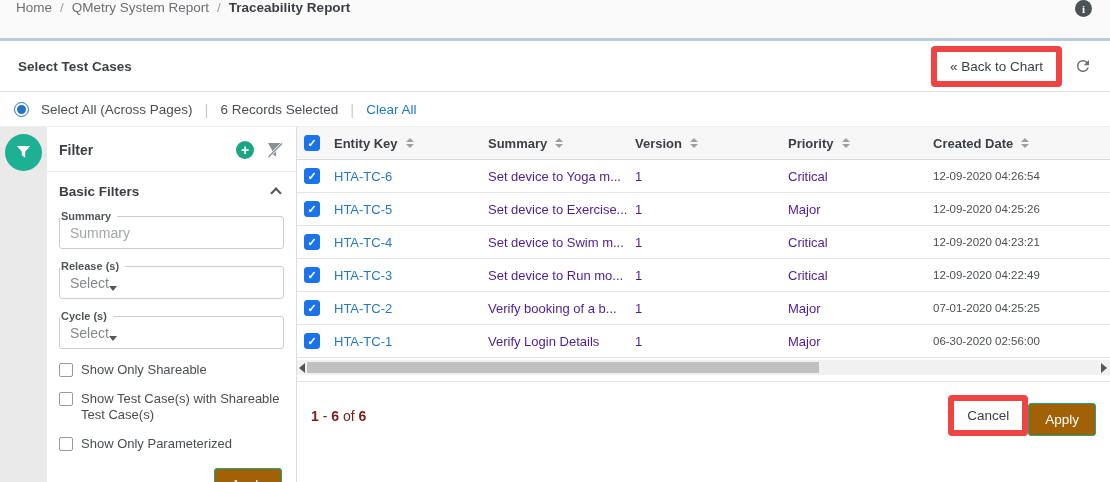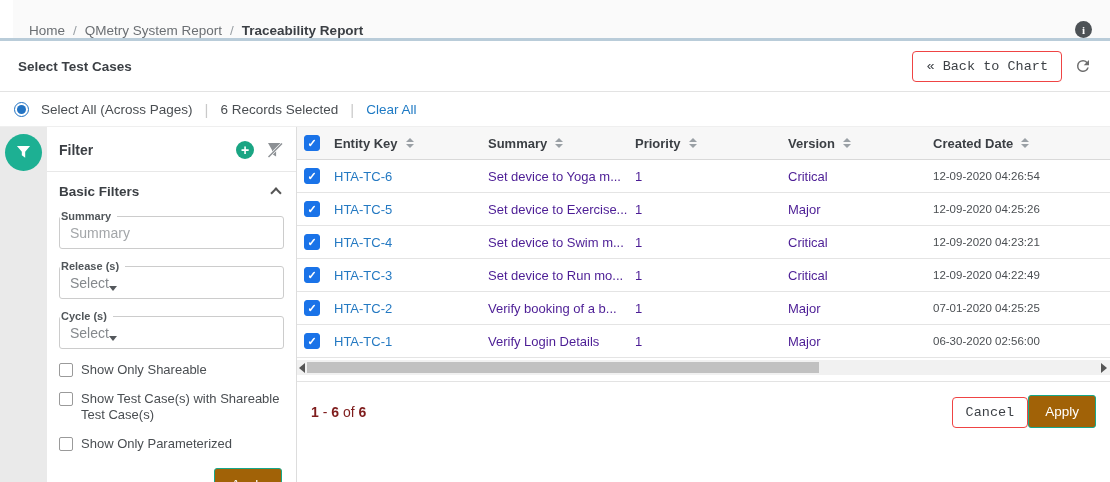--- a/index.html
+++ b/index.html
@@ -1,38 +1,38 @@
 <!DOCTYPE html>
 <html><head>
 <meta charset="utf-8">
 <style>
   * { margin:0; padding:0; box-sizing:border-box; }
   html,body { width:1110px; height:482px; background:#fff; overflow:hidden;
     font-family:"Liberation Sans", sans-serif; color:#444; font-size:13px; }
   .app { width:1110px; height:482px; position:relative; background:#fff; }
 
   
-  .breadcrumb-bar { height:38px; background:#fafafa; display:flex; align-items:flex-end;
-    justify-content:space-between; padding:0 18px 0 16px;margin-left:13px; }
+  .breadcrumb-bar { height:38px; background:#fafafa; display:flex; align-items:flex-start;
+    justify-content:space-between; padding:0 18px 0 16px; }
   .breadcrumb { display:flex; align-items:center; gap:8px; font-size:13.5px; color:#6b6f73; }
   .breadcrumb .crumb { color:#6b6f73; text-decoration:none; cursor:pointer; }
   .breadcrumb .sep { color:#9aa0a5; }
   .breadcrumb .current { color:#3b3f44; font-weight:bold; }
   .info-icon { width:17px; height:17px; border-radius:50%; background:#4d5256; color:#fff;
     display:flex; align-items:center; justify-content:center; font-size:11px; font-weight:bold;
     font-family:"Liberation Serif", serif; cursor:pointer; }
   .accent-divider { height:3px; background:#b9ccd9; }
 
   
   .header-row { height:51px; display:flex; align-items:center; justify-content:space-between;
     padding:0 18px; border-bottom:1px solid #e3e3e3; background:#fff; }
   .page-title { font-weight:bold; color:#3b3f44; font-size:13.5px; }
   .header-actions { display:flex; align-items:center; gap:12px; }
-  .btn { border:1px solid #ef4444; background:#fff; border-radius:4px; padding:7px 13px;
-    font-size:13.5px; color:#3b3f44; cursor:pointer; font-family:Liberation Mono, monospace; }
+  .btn { border:6px solid #ef4444; background:#fff; border-radius:4px; padding:7px 13px;
+    font-size:13.5px; color:#3b3f44; cursor:pointer; font-family:Liberation Sans, sans-serif; }
   .refresh-icon { width:18px; height:18px; cursor:pointer; display:block; }
 
   
   .selection-bar { height:35px; display:flex; align-items:center; gap:12px; padding:0 14px;
     font-size:13.5px; color:#4a4e52; border-bottom:1px solid #efefef; }
   .radio { width:15px; height:15px; border-radius:50%; border:1px solid #2273c3; position:relative;
     cursor:pointer; background:#fff; flex:0 0 auto; }
   .radio::after { content:""; position:absolute; inset:2px; border-radius:50%; background:#2273c3; }
   .vsep { color:#c9c9c9; font-size:15px; }
   .link { color:#1e7ac4; cursor:pointer; text-decoration:none; }
@@ -229,28 +229,28 @@
             </span>
         </div>
         <div class="th">
           <span>Summary</span>
           <span class="sort-icon">
               <i class="up"></i>
               <i class="dn"></i>
             </span>
         </div>
         <div class="th">
+          <span>Version</span>
+          <span class="sort-icon">
+              <i class="up"></i>
+              <i class="dn"></i>
+            </span>
+        </div>
+        <div class="th">
           <span>Priority</span>
-          <span class="sort-icon">
-              <i class="up"></i>
-              <i class="dn"></i>
-            </span>
-        </div>
-        <div class="th">
-          <span>Version</span>
           <span class="sort-icon">
               <i class="up"></i>
               <i class="dn"></i>
             </span>
         </div>
         <div class="th">
           <span>Created Date</span>
           <span class="sort-icon">
               <i class="up"></i>
               <i class="dn"></i>

